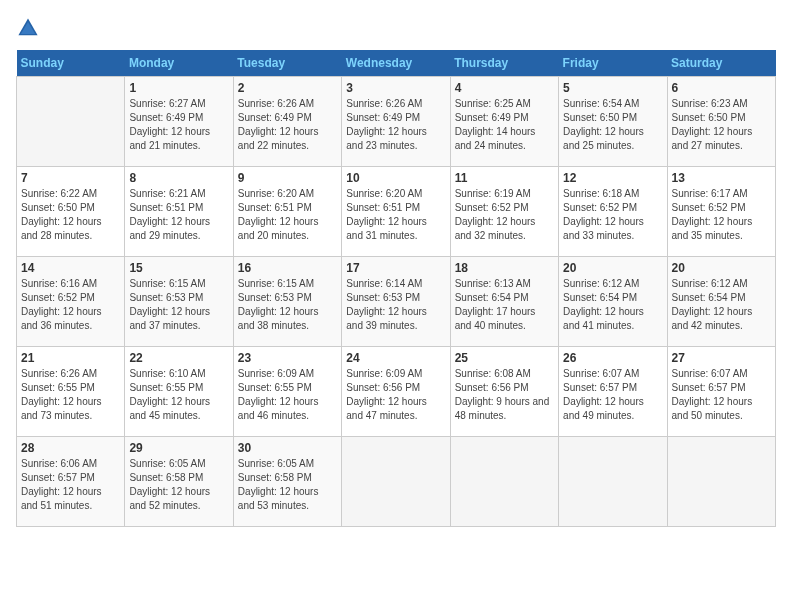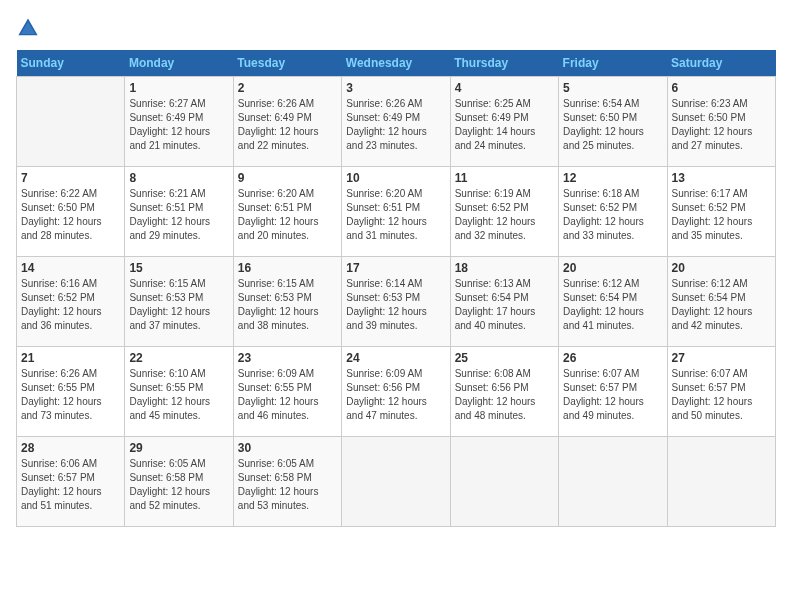--- a/index.html
+++ b/index.html
@@ -319,21 +319,21 @@
             <span>Sunrise: 6:09 AM</span><br>
             <span>Sunset: 6:56 PM</span><br>
             <span>Daylight: 12 hours and 47 minutes.</span>
           </div>
         </td>
         <td>
           <span class="day-number">25</span>
           <div class="day-info">
             <span>Sunrise: 6:08 AM</span><br>
             <span>Sunset: 6:56 PM</span><br>
-            <span>Daylight: 12 hours and 48 minutes.</span>
+            <span>Daylight: 9 hours and 48 minutes.</span>
           </div>
         </td>
         <td>
           <span class="day-number">26</span>
           <div class="day-info">
             <span>Sunrise: 6:07 AM</span><br>
             <span>Sunset: 6:57 PM</span><br>
             <span>Daylight: 12 hours and 49 minutes.</span>
           </div>
         </td>

